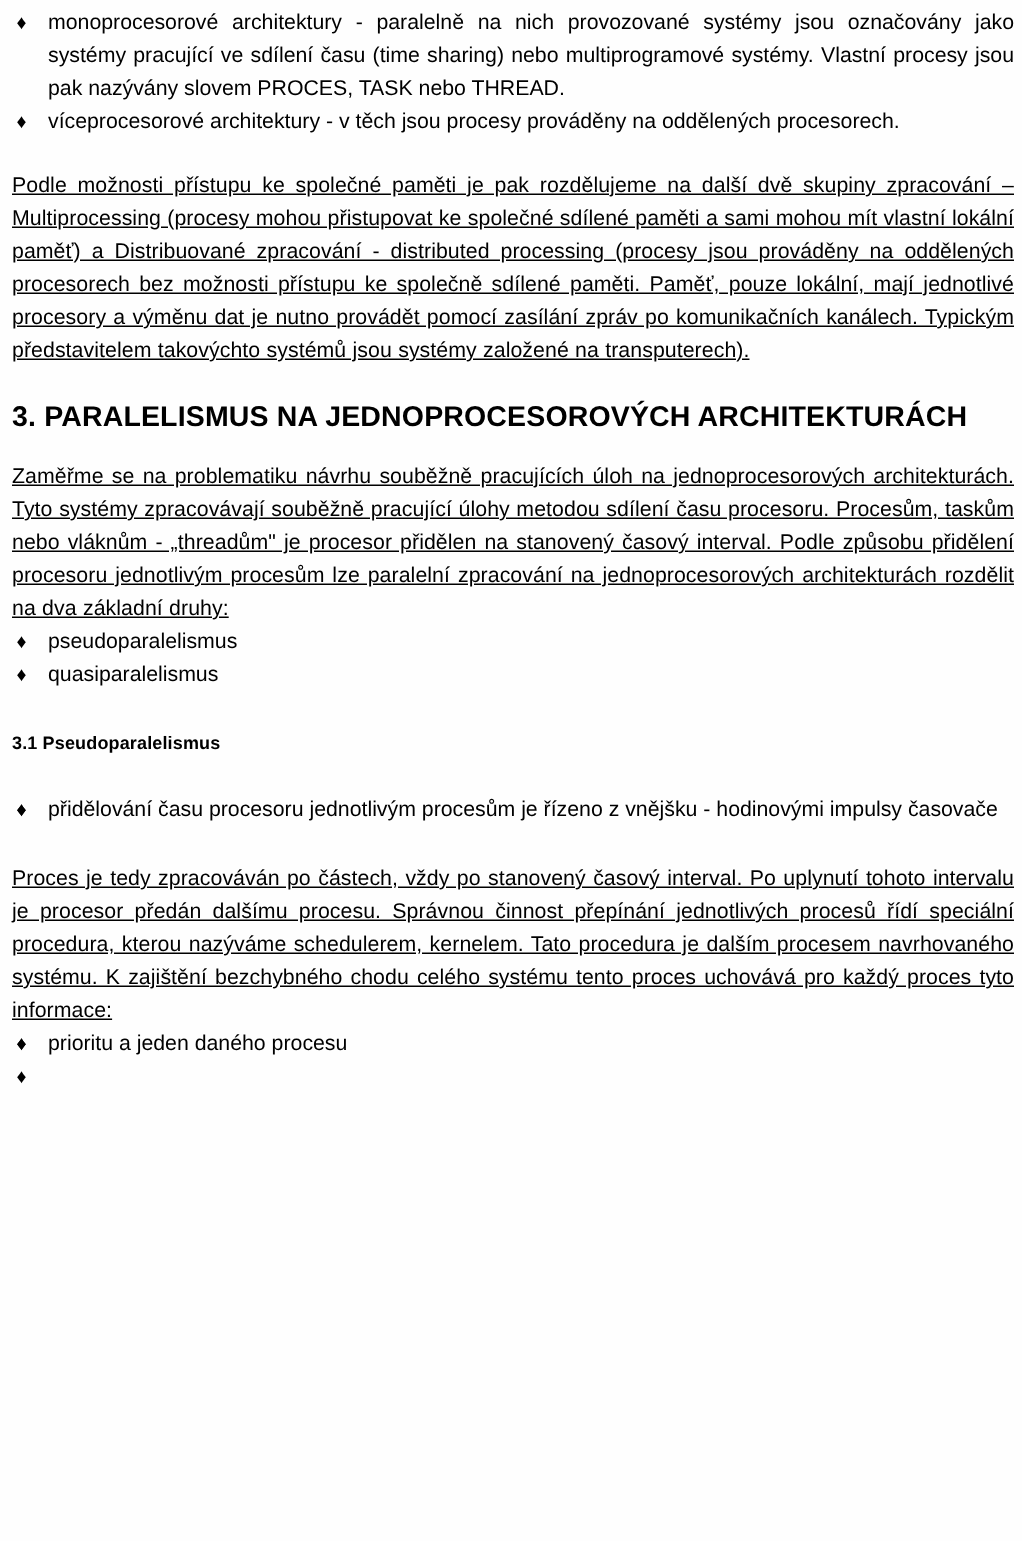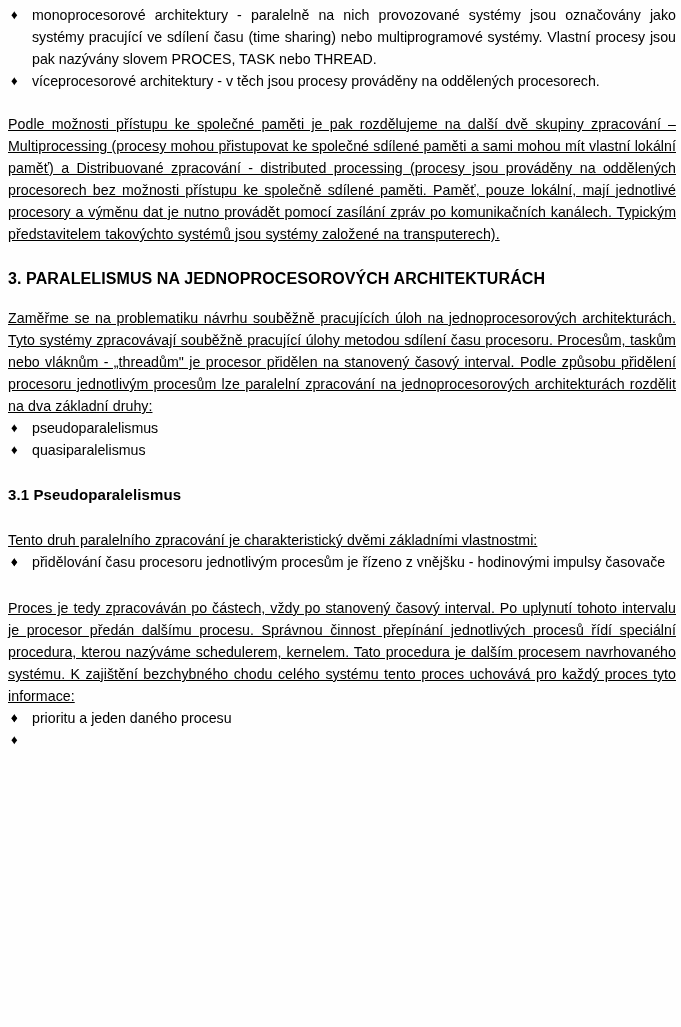--- a/index.html
+++ b/index.html
@@ -39,28 +39,28 @@
     word-spacing: 0.2px;
     max-width: 668px;
     text-decoration: underline;
   }
   .gap-m { height: 18px; }
   .gap-l { height: 21px; }
   .gap-xl { height: 24px; }
 
   
   .h-section {
-    font-size: 16px;
+    font-size: 19px;
     font-weight: bold;
     line-height: 20px;
     letter-spacing: 0.1px;
     margin: 0;
   }
   .h-sub {
-    font-size: 15px;
+    font-size: 12px;
     font-weight: bold;
     line-height: 20px;
     letter-spacing: 0.1px;
     margin: 0;
   }
 
   
   ul.blist {
     list-style: none;
     margin: 0;
@@ -129,21 +129,20 @@
       <span>quasiparalelismus</span>
     </li>
   </ul>
 
   <div class="gap-xl"></div>
 
   <h3 class="h-sub">3.1 Pseudoparalelismus</h3>
 
   <div class="gap-xl"></div>
 
-  <p class="para">Tento druh paralelního zpracování je charakteristický dvěmi základními vlastnostmi:</p>
 
   <ul class="blist plain">
     <li>
       <span class="bullet">♦</span>
     </li>
     <li>
       <span class="bullet">♦</span>
       <span>přidělování času procesoru jednotlivým procesům je řízeno z vnějšku - hodinovými impulsy časovače</span>
     </li>
   </ul>

